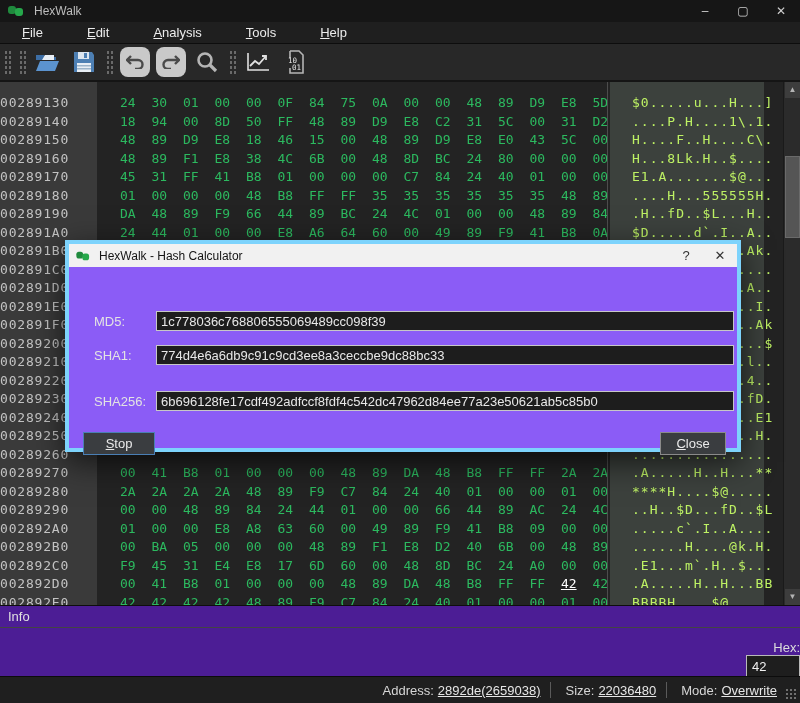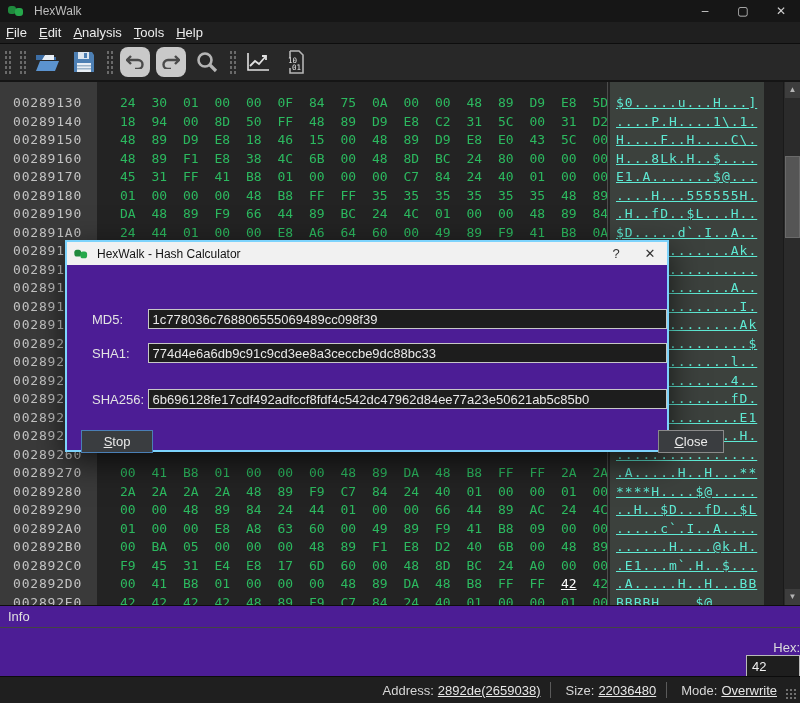--- a/index.html
+++ b/index.html
@@ -18,21 +18,21 @@
 
   .logo { width:18px; height:12px; position:relative; display:inline-block; }
   .logo::before, .logo::after { content:""; position:absolute; width:8px; height:8px;
     border-radius:3px; background:#1f8a3d; }
   .logo::before { left:0; top:1px; }
   .logo::after { left:7px; top:3px; background:#26a84b; }
 
   
   .menubar { position:absolute; left:0; top:22px; width:800px; height:22px;
     background:#1f1f1f; display:flex; align-items:center; border-bottom:1px solid #0d0d0d; }
-  .menu-item { color:#ececec; font-size:13px; padding:2px 6px; display:inline-block; }
+  .menu-item { color:#ececec; font-size:13px; padding:2px 22px; display:inline-block; }
   .mn { display:inline-block; }
   .mn::first-letter { text-decoration:underline; }
 
   
   .toolbar { position:absolute; left:0; top:44px; width:800px; height:38px;
     background:#282828; display:flex; align-items:center; border-bottom:2px solid #151515; }
   .grip { width:7px; height:26px; margin:0 4px;
     background-image:radial-gradient(#6a6a6a 1px, transparent 1.2px);
     background-size:4px 5px; background-position:0 1px; }
   .tbtn { width:30px; height:30px; margin:0 3px; background:transparent; border:0;
@@ -43,41 +43,41 @@
   .hexview { position:absolute; left:0; top:82px; width:800px; height:523px;
     background:#232323; overflow:hidden;
     font-family:"DejaVu Sans Mono", monospace; font-size:13px; }
   .col-addr { position:absolute; left:0; top:0; width:97px; height:100%;
     background:#3a3a3a; padding-top:12px; }
   .col-bytes { position:absolute; left:97px; top:0; width:511px; height:100%;
     padding-top:12px; }
   .col-ascii { position:absolute; left:610px; top:0; width:154px; height:100%;
     background:#3c413d; padding-top:12px; }
   .vdiv { position:absolute; left:607px; top:0; width:1px; height:100%; background:#4d4d4d; }
-  .addr-line { height:18.5px; line-height:18.5px; color:#c3c3c3; padding-left:13px;
+  .addr-line { height:18.5px; line-height:18.5px; color:#c3c3c3; padding-left:0;
     letter-spacing:.8px; }
   .byte-line { height:18.5px; line-height:18.5px; color:#2cb95f; padding-left:15px;
     white-space:nowrap; }
   .byte-cell { display:inline-block; width:31.5px; text-align:center; }
   .byte-cell.cursor { color:#ffffff; text-decoration:underline; }
-  .ascii-line { height:18.5px; line-height:18.5px; color:#5eead4; padding-left:6px;
-    letter-spacing:1px; white-space:pre;text-decoration:underline; }
+  .ascii-line { height:18.5px; line-height:18.5px; color:#bef264; padding-left:22px;
+    letter-spacing:1px; white-space:pre; }
 
   
   .vscroll { position:absolute; right:0; top:0; width:17px; height:100%;
     background:#2b2b2b; border-left:1px solid #1a1a1a; }
   .sb-arrow { position:absolute; left:1px; width:15px; height:16px; background:#3d3d3d;
     color:#b5b5b5; font-size:8px; text-align:center; line-height:16px; border:0; }
   .sb-up { top:0; } .sb-down { bottom:0; }
   .sb-thumb { position:absolute; left:1px; top:74px; width:15px; height:82px;
     background:#555555; border:1px solid #6a6a6a; }
 
   
-  .dialog { position:absolute; left:65px; top:240px; width:604px; height:212px;
-    background:#4c1d95; border:2px solid #7dd3fc; box-shadow:0 10px 30px rgba(0,0,0,.65);
+  .dialog { position:absolute; left:65px; top:240px; width:676px; height:212px;
+    background:#8b5cf6; border:4px solid #7dd3fc; box-shadow:0 10px 30px rgba(0,0,0,.65);
     z-index:10; }
   .dlg-titlebar { height:23px; background:#f1f1f1; display:flex; align-items:center; }
   .dlg-titlebar .logo { margin-left:6px; transform:scale(.85); }
   .dlg-title { color:#141414; font-size:12px; margin-left:6px; }
   .dlg-controls { margin-left:auto; display:flex; }
   .dlg-cbtn { width:34px; height:23px; border:0; background:transparent; color:#333;
     font-size:13px; line-height:23px; text-align:center; }
   .dlg-body { position:relative; height:189px; }
   .hash-row { position:absolute; left:0; width:100%; display:flex; align-items:center; }
   .hash-row.r0 { top:44px; } .hash-row.r1 { top:78px; } .hash-row.r2 { top:124px; }

